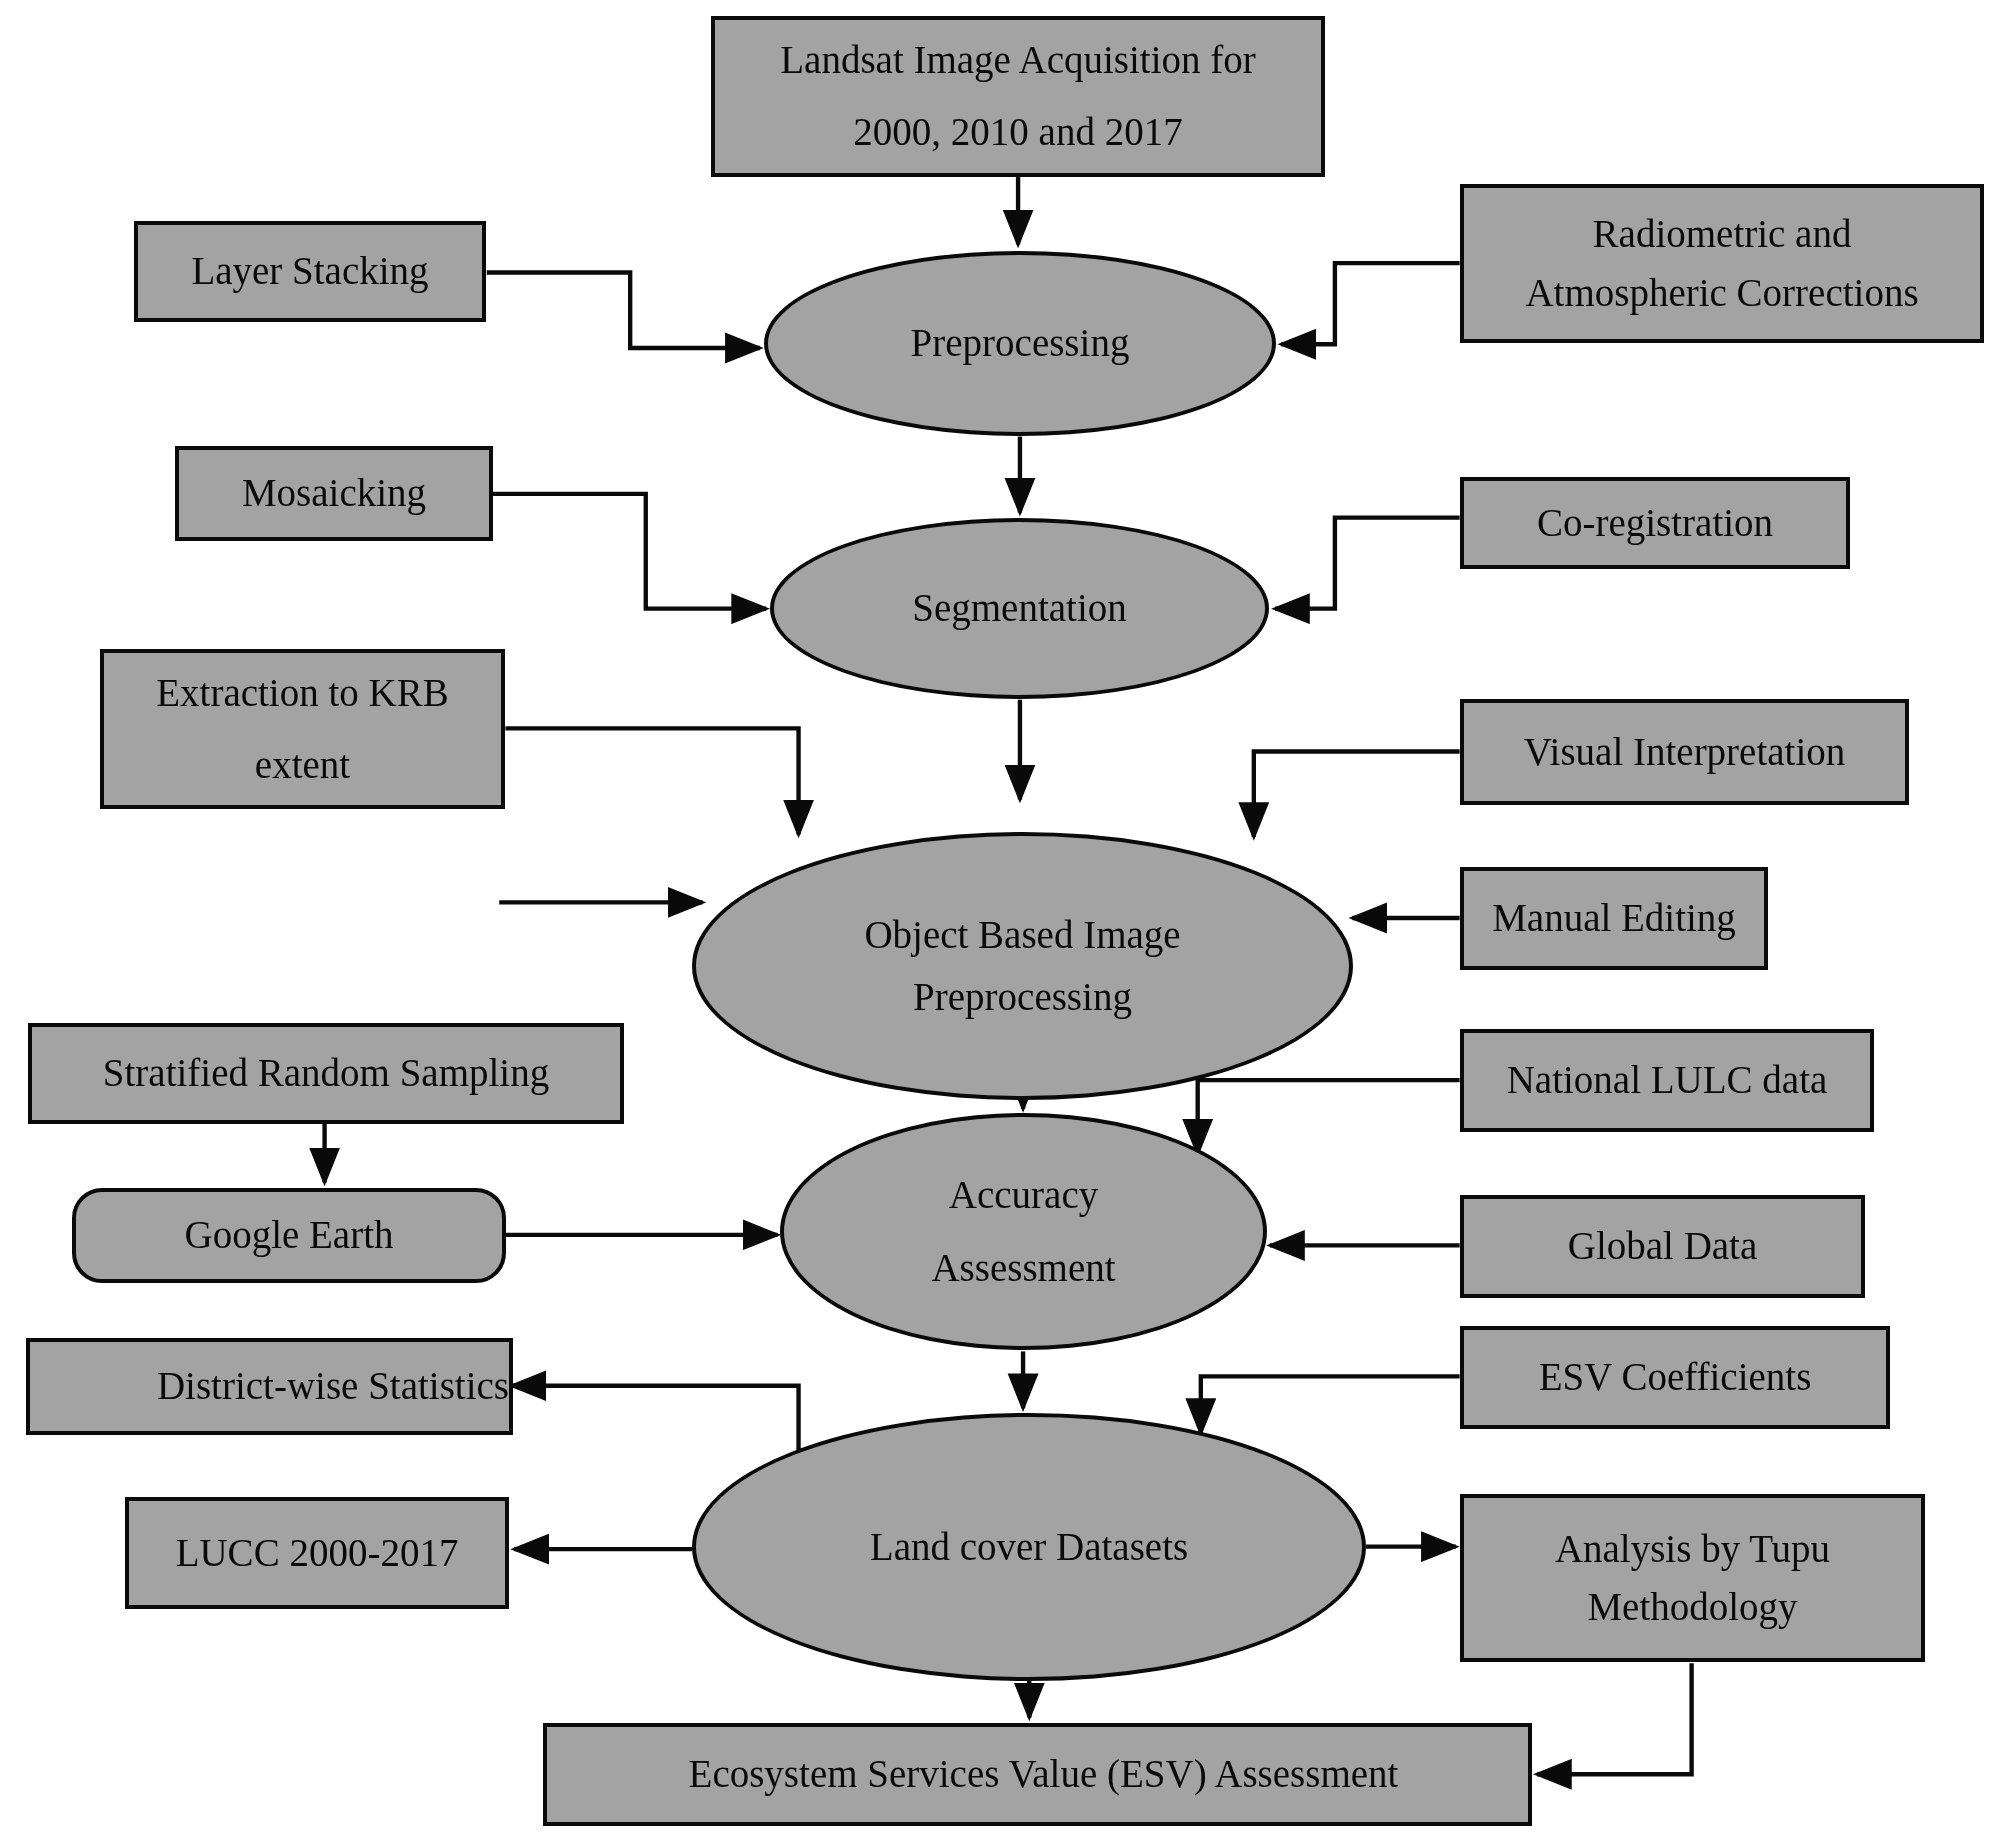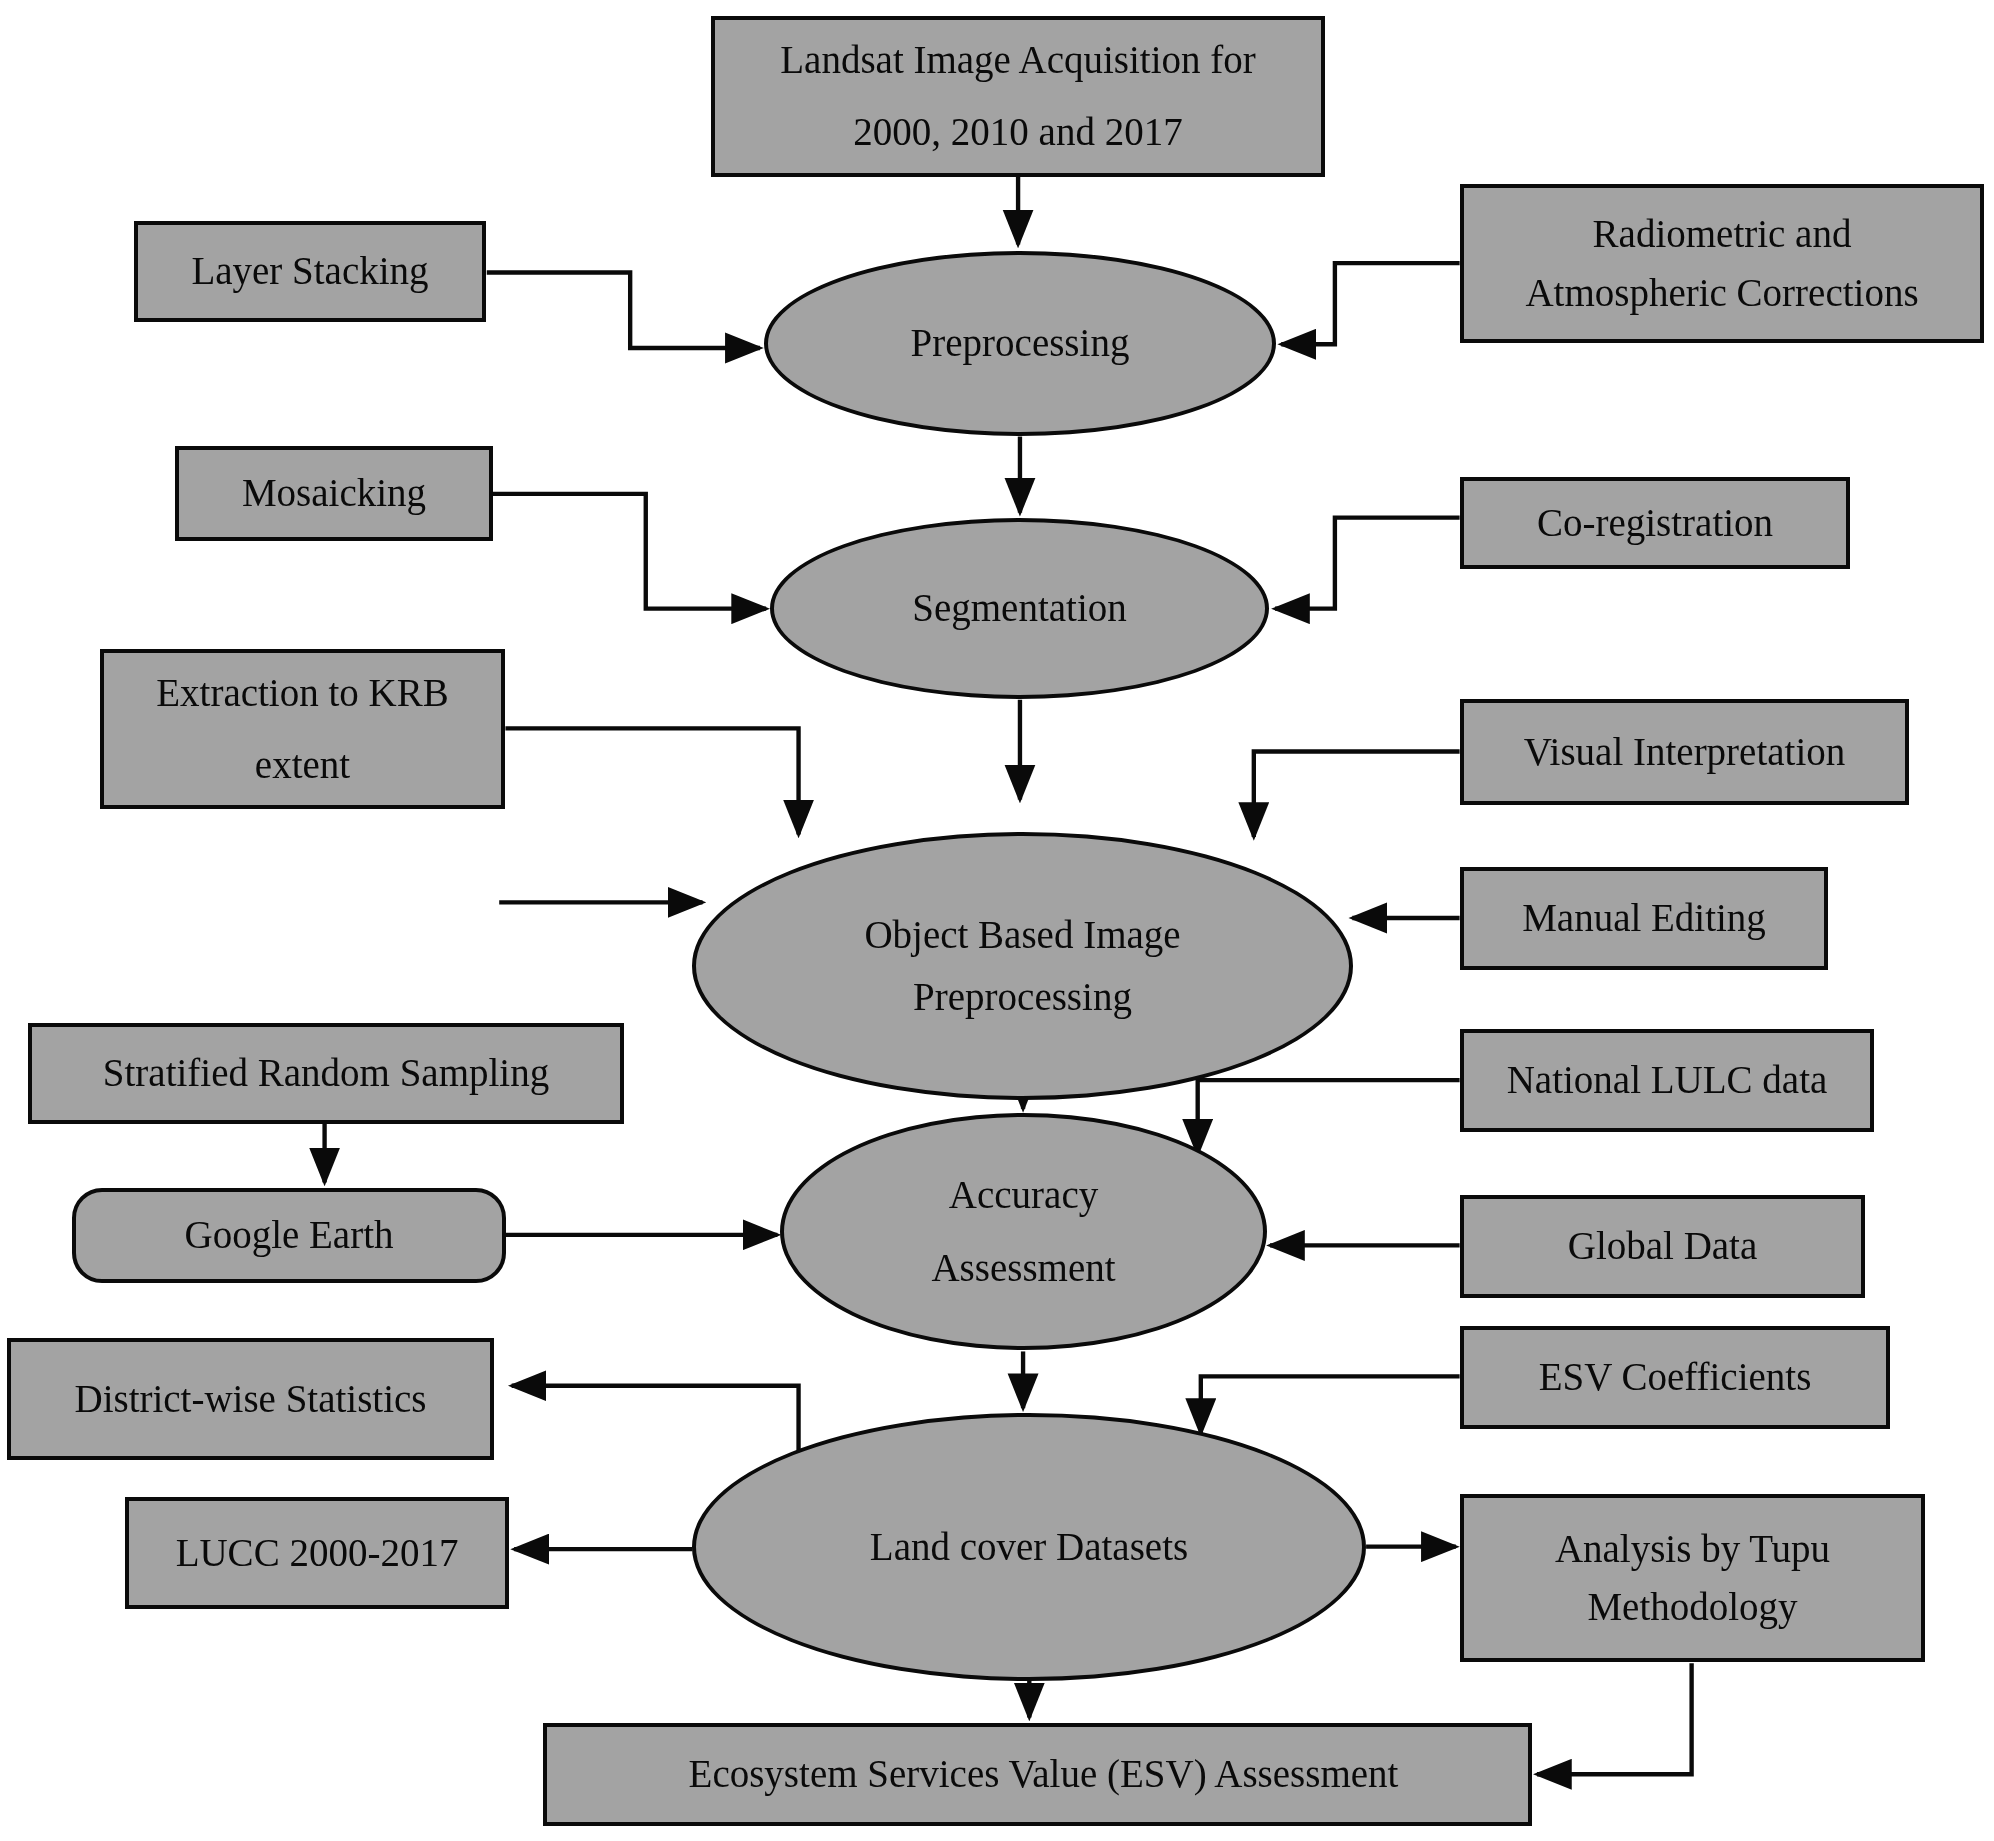--- a/index.html
+++ b/index.html
@@ -86,21 +86,21 @@
   <div class="node lh-wide" style="left:100px;top:649px;width:405px;height:160px;">
     <span class="l1">Extraction to KRB</span>
     <span class="l2">extent</span>
   </div>
 
 
   <div class="node" style="left:1460px;top:699px;width:449px;height:106px;">
       <span>Visual Interpretation</span>
     </div>
 
-  <div class="node" style="left:1460px;top:867px;width:368px;height:103px;">
+  <div class="node" style="left:1460px;top:867px;width:308px;height:103px;">
       <span>Manual Editing</span>
     </div>
 
   <div class="node ellipse lh-med" style="left:692px;top:832px;width:661px;height:268px;">
     <span class="l1">Object Based Image</span>
     <span class="l2">Preprocessing</span>
   </div>
 
   <div class="node" style="left:28px;top:1023px;width:596px;height:101px;">
       <span>Stratified Random Sampling</span>
@@ -116,21 +116,21 @@
 
   <div class="node" style="left:1460px;top:1195px;width:405px;height:103px;">
       <span>Global Data</span>
     </div>
 
   <div class="node ellipse lh-wide" style="left:780px;top:1113px;width:487px;height:237px;">
     <span class="l1">Accuracy</span>
     <span class="l2">Assessment</span>
   </div>
 
-  <div class="node" style="left:7px;top:1338px;width:487px;height:122px;">
+  <div class="node" style="left:26px;top:1338px;width:487px;height:97px;align-items:flex-end;">
       <span>District-wise Statistics</span>
     </div>
 
   <div class="node" style="left:125px;top:1497px;width:384px;height:112px;">
       <span>LUCC 2000-2017</span>
     </div>
 
   <div class="node" style="left:1460px;top:1326px;width:430px;height:103px;">
       <span>ESV Coefficients</span>
     </div>

